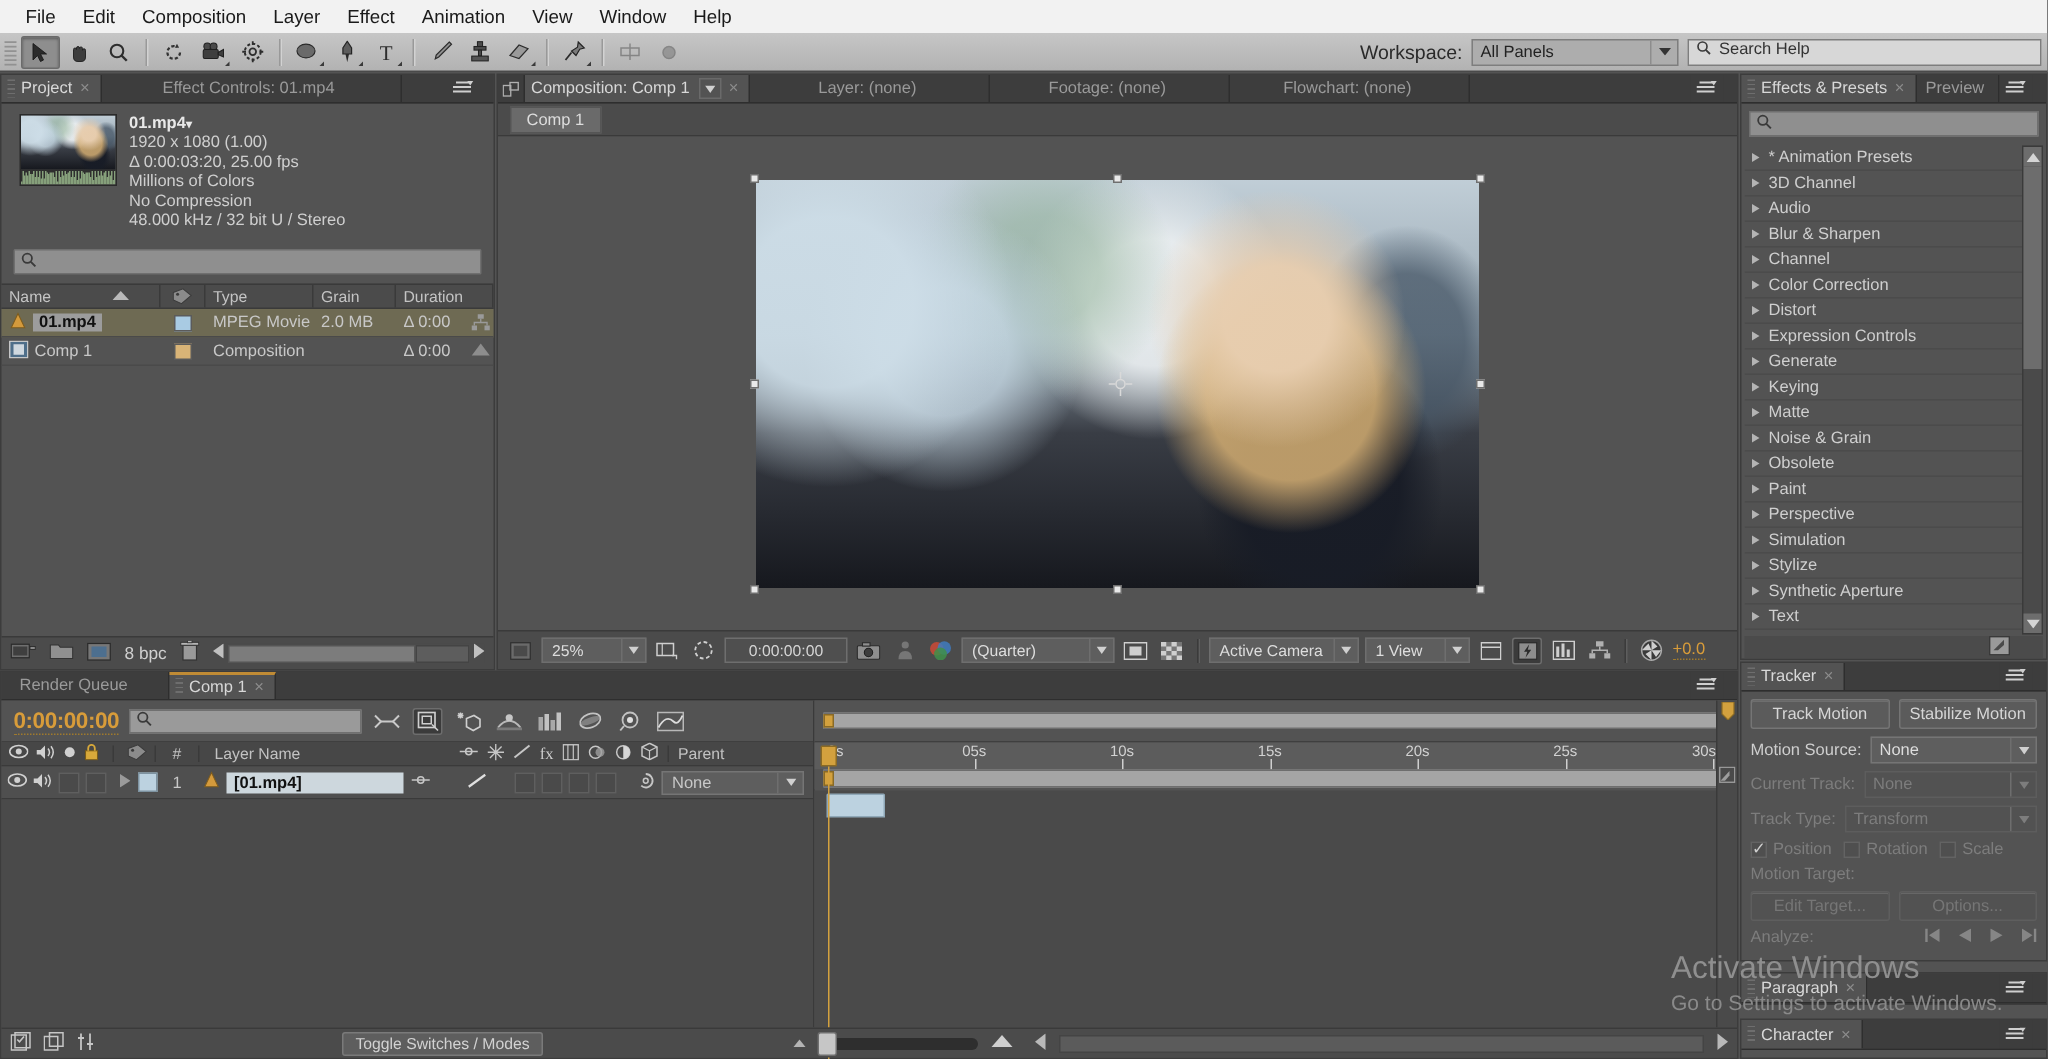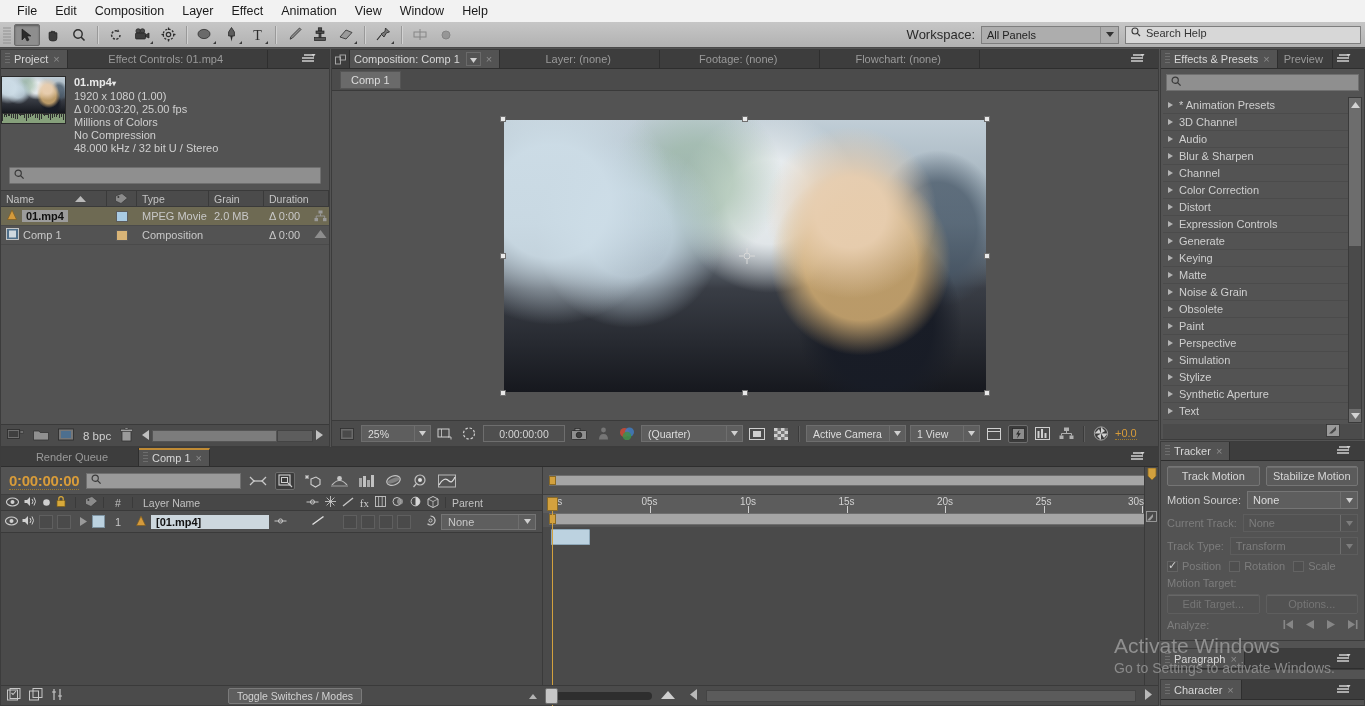--- a/index.html
+++ b/index.html
@@ -69,21 +69,21 @@
   }
   .ptab.active { background:#535353; color:#d8d8d8; }
   .ptab .dots { width:5px; height:12px; margin-right:4px;
     background-image:repeating-linear-gradient(to bottom,#6e6e6e 0 1px,transparent 1px 3px);}
   .ptab .xc { margin-left:5px; font-size:11px; color:#8d8d8d; }
   .ptab-fill { flex:1; background:#3d3d3d; }
   .pmenu { width:22px; display:flex;align-items:center;justify-content:center; background:#3d3d3d;}
 
   
   #projectPanel { left:0; top:49px; width:330px; height:398px; }
-  .proj-info { display:flex; padding:7px 8px 4px 0; gap:8px; }
+  .proj-info { display:flex; padding:7px 8px 4px 12px; gap:8px; }
   .thumb { width:65px; height:48px; border:1px solid #2a2a2a; overflow:hidden; position:relative;}
   .thumb .ph { position:absolute; inset:0 0 10px 0; }
   .thumb .wave { position:absolute; left:0;right:0;bottom:0;height:10px; background:#2e2e2e;}
   .thumb .wave i { position:absolute; bottom:0; width:1px; background:#86a07b;}
   .meta { font-size:11px; line-height:13px; color:#cfcfcf; }
   .meta .nm { color:#e8e8e8; font-weight:bold; }
   .meta .nm .car { font-size:8px; }
 
   .proj-search {
     margin:8px 8px 6px 8px; height:17px; background:#8f8f8f; border:1px solid #6f6f6f;
@@ -1046,21 +1046,21 @@
           </svg>
       </div>
       <div class="pmenu" style="width:9px;">
         <span class="dots"></span>
       </div>
     </div>
   </div>
 
   <div class="panel" id="timelinePanel">
     <div class="ptabbar">
-      <div class="ptab" style="width:138px;justify-content:center;padding-left:12px;">
+      <div class="ptab" style="width:112px;padding-left:12px;">
         <span>Render Queue</span>
       </div>
       <div class="ptab active" style="border-top:2px solid #c08b35;">
         <span class="dots"></span>
         <span>Comp 1</span>
         <span class="xc">×</span>
       </div>
       <div class="ptab-fill"></div>
       <div class="pmenu">
         <svg width="14" height="10" viewBox="0 0 14 10">

